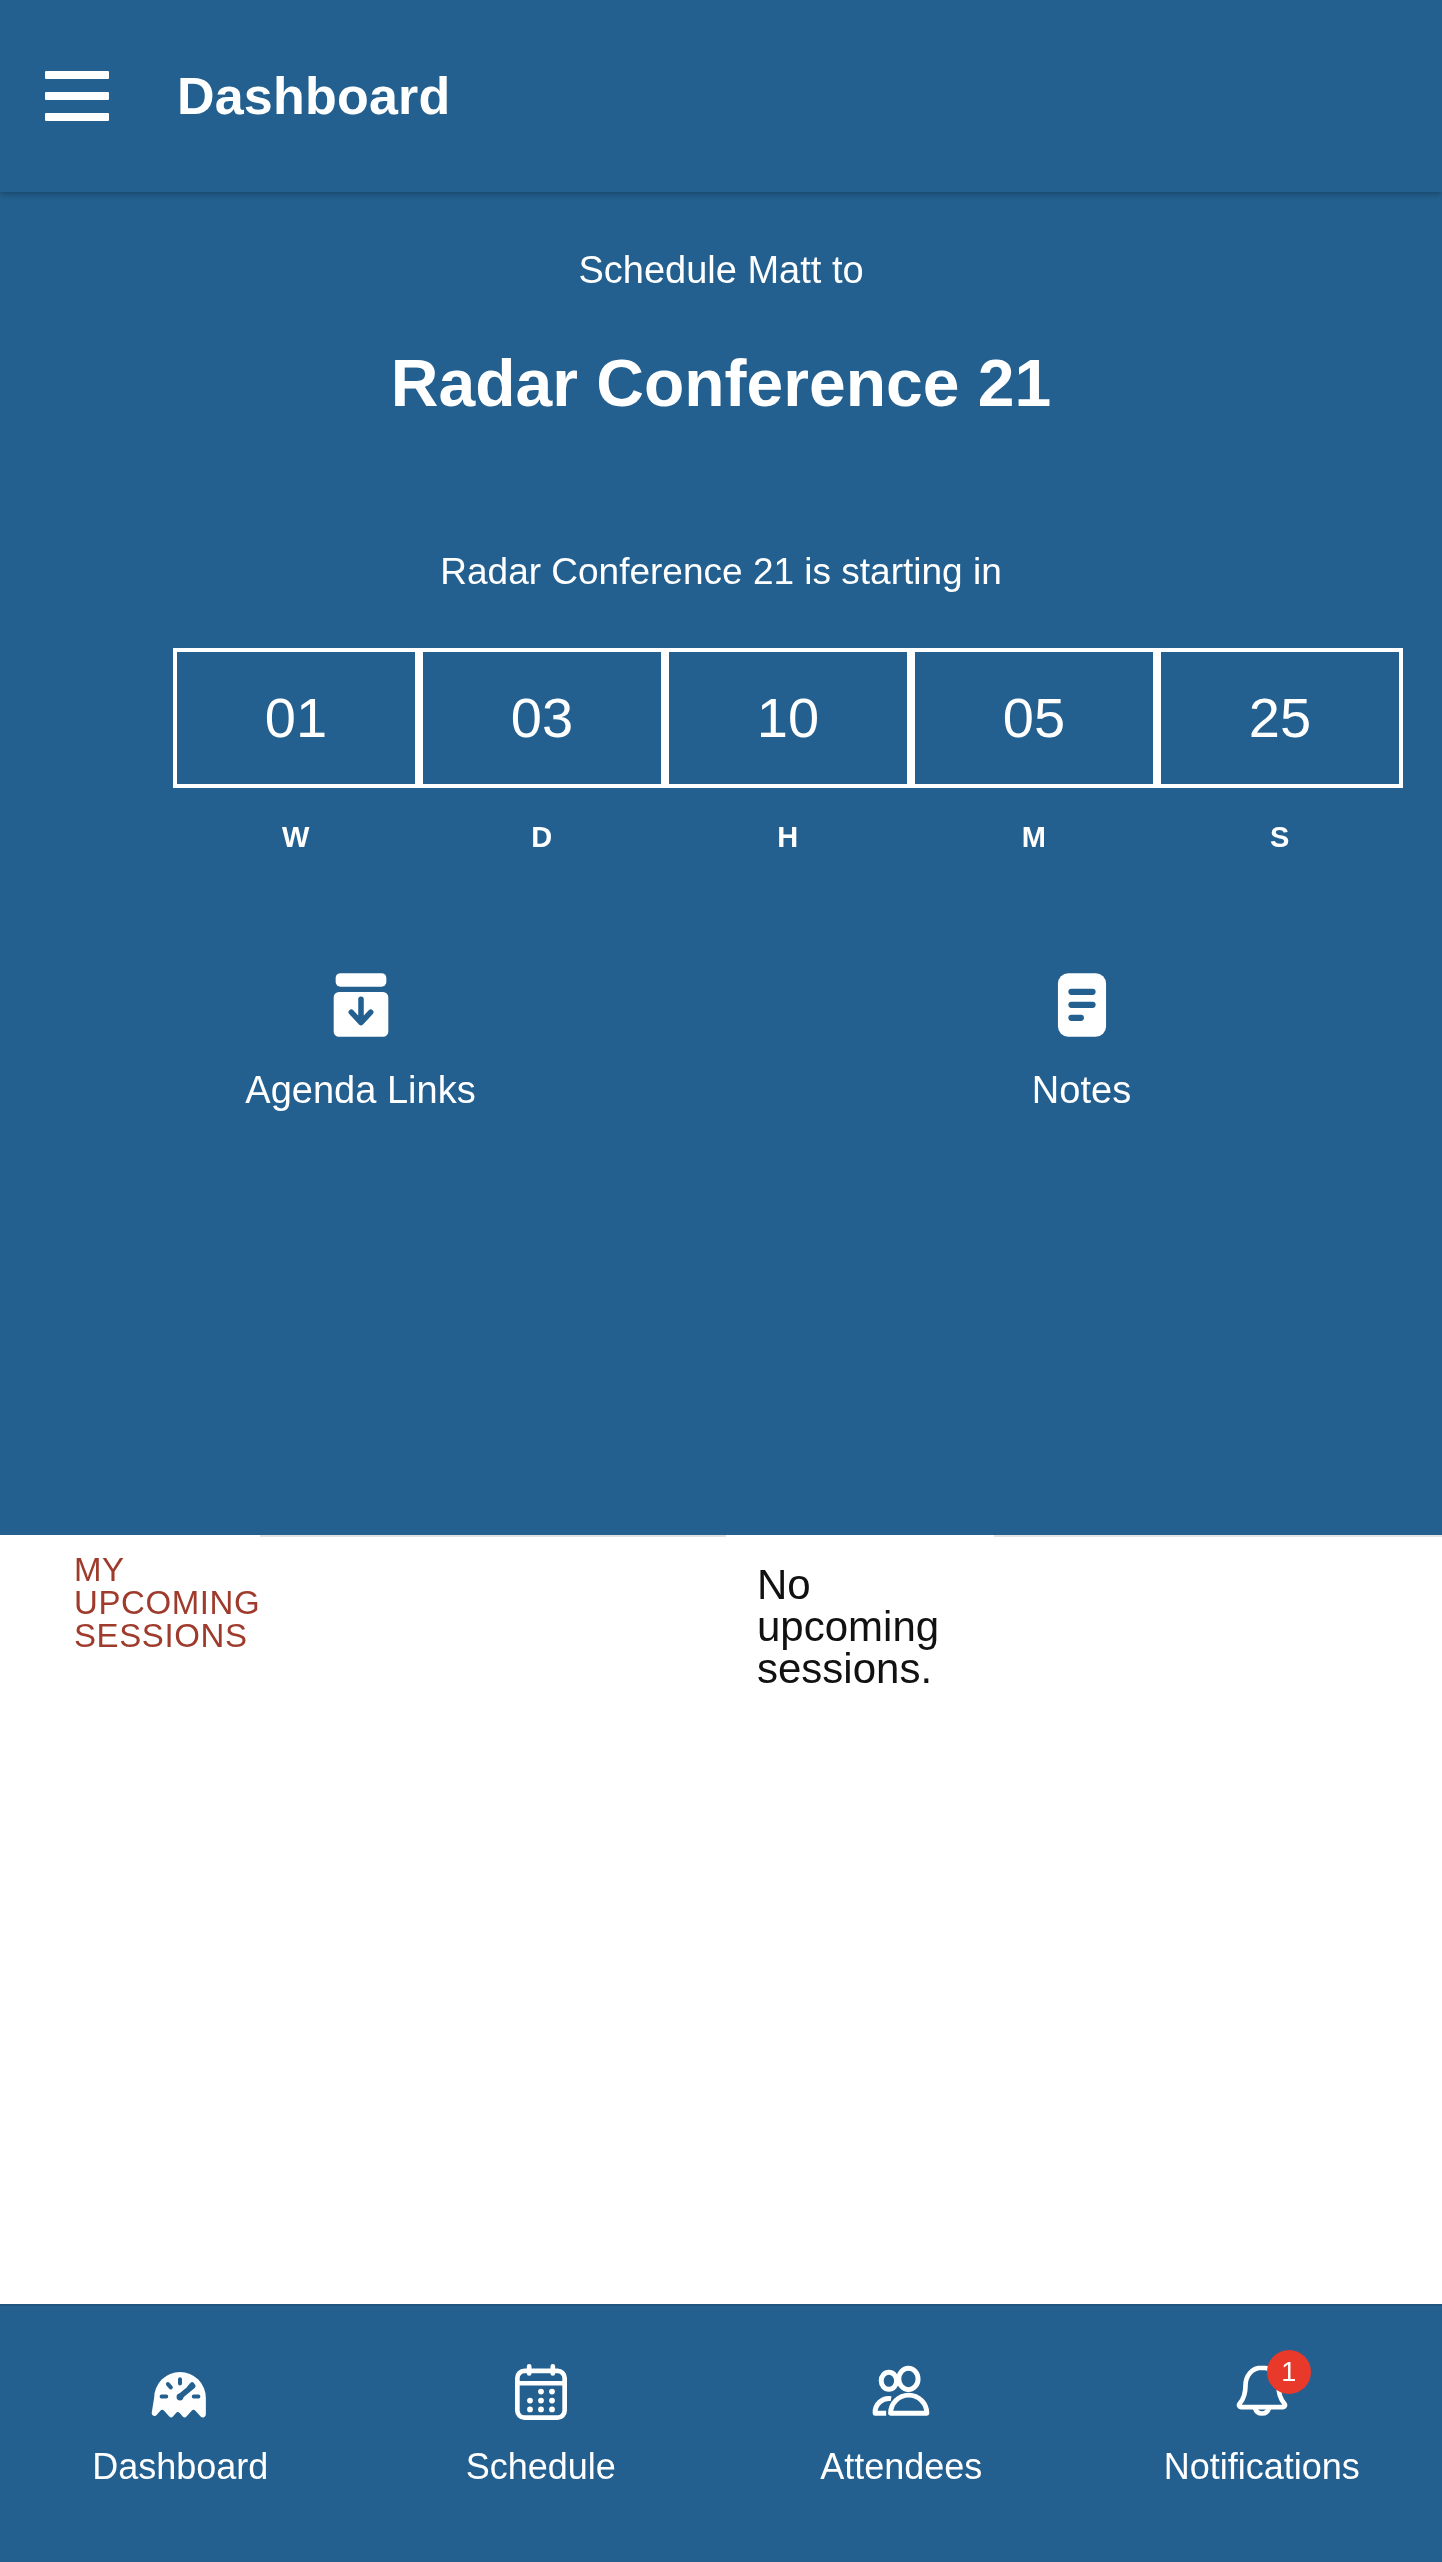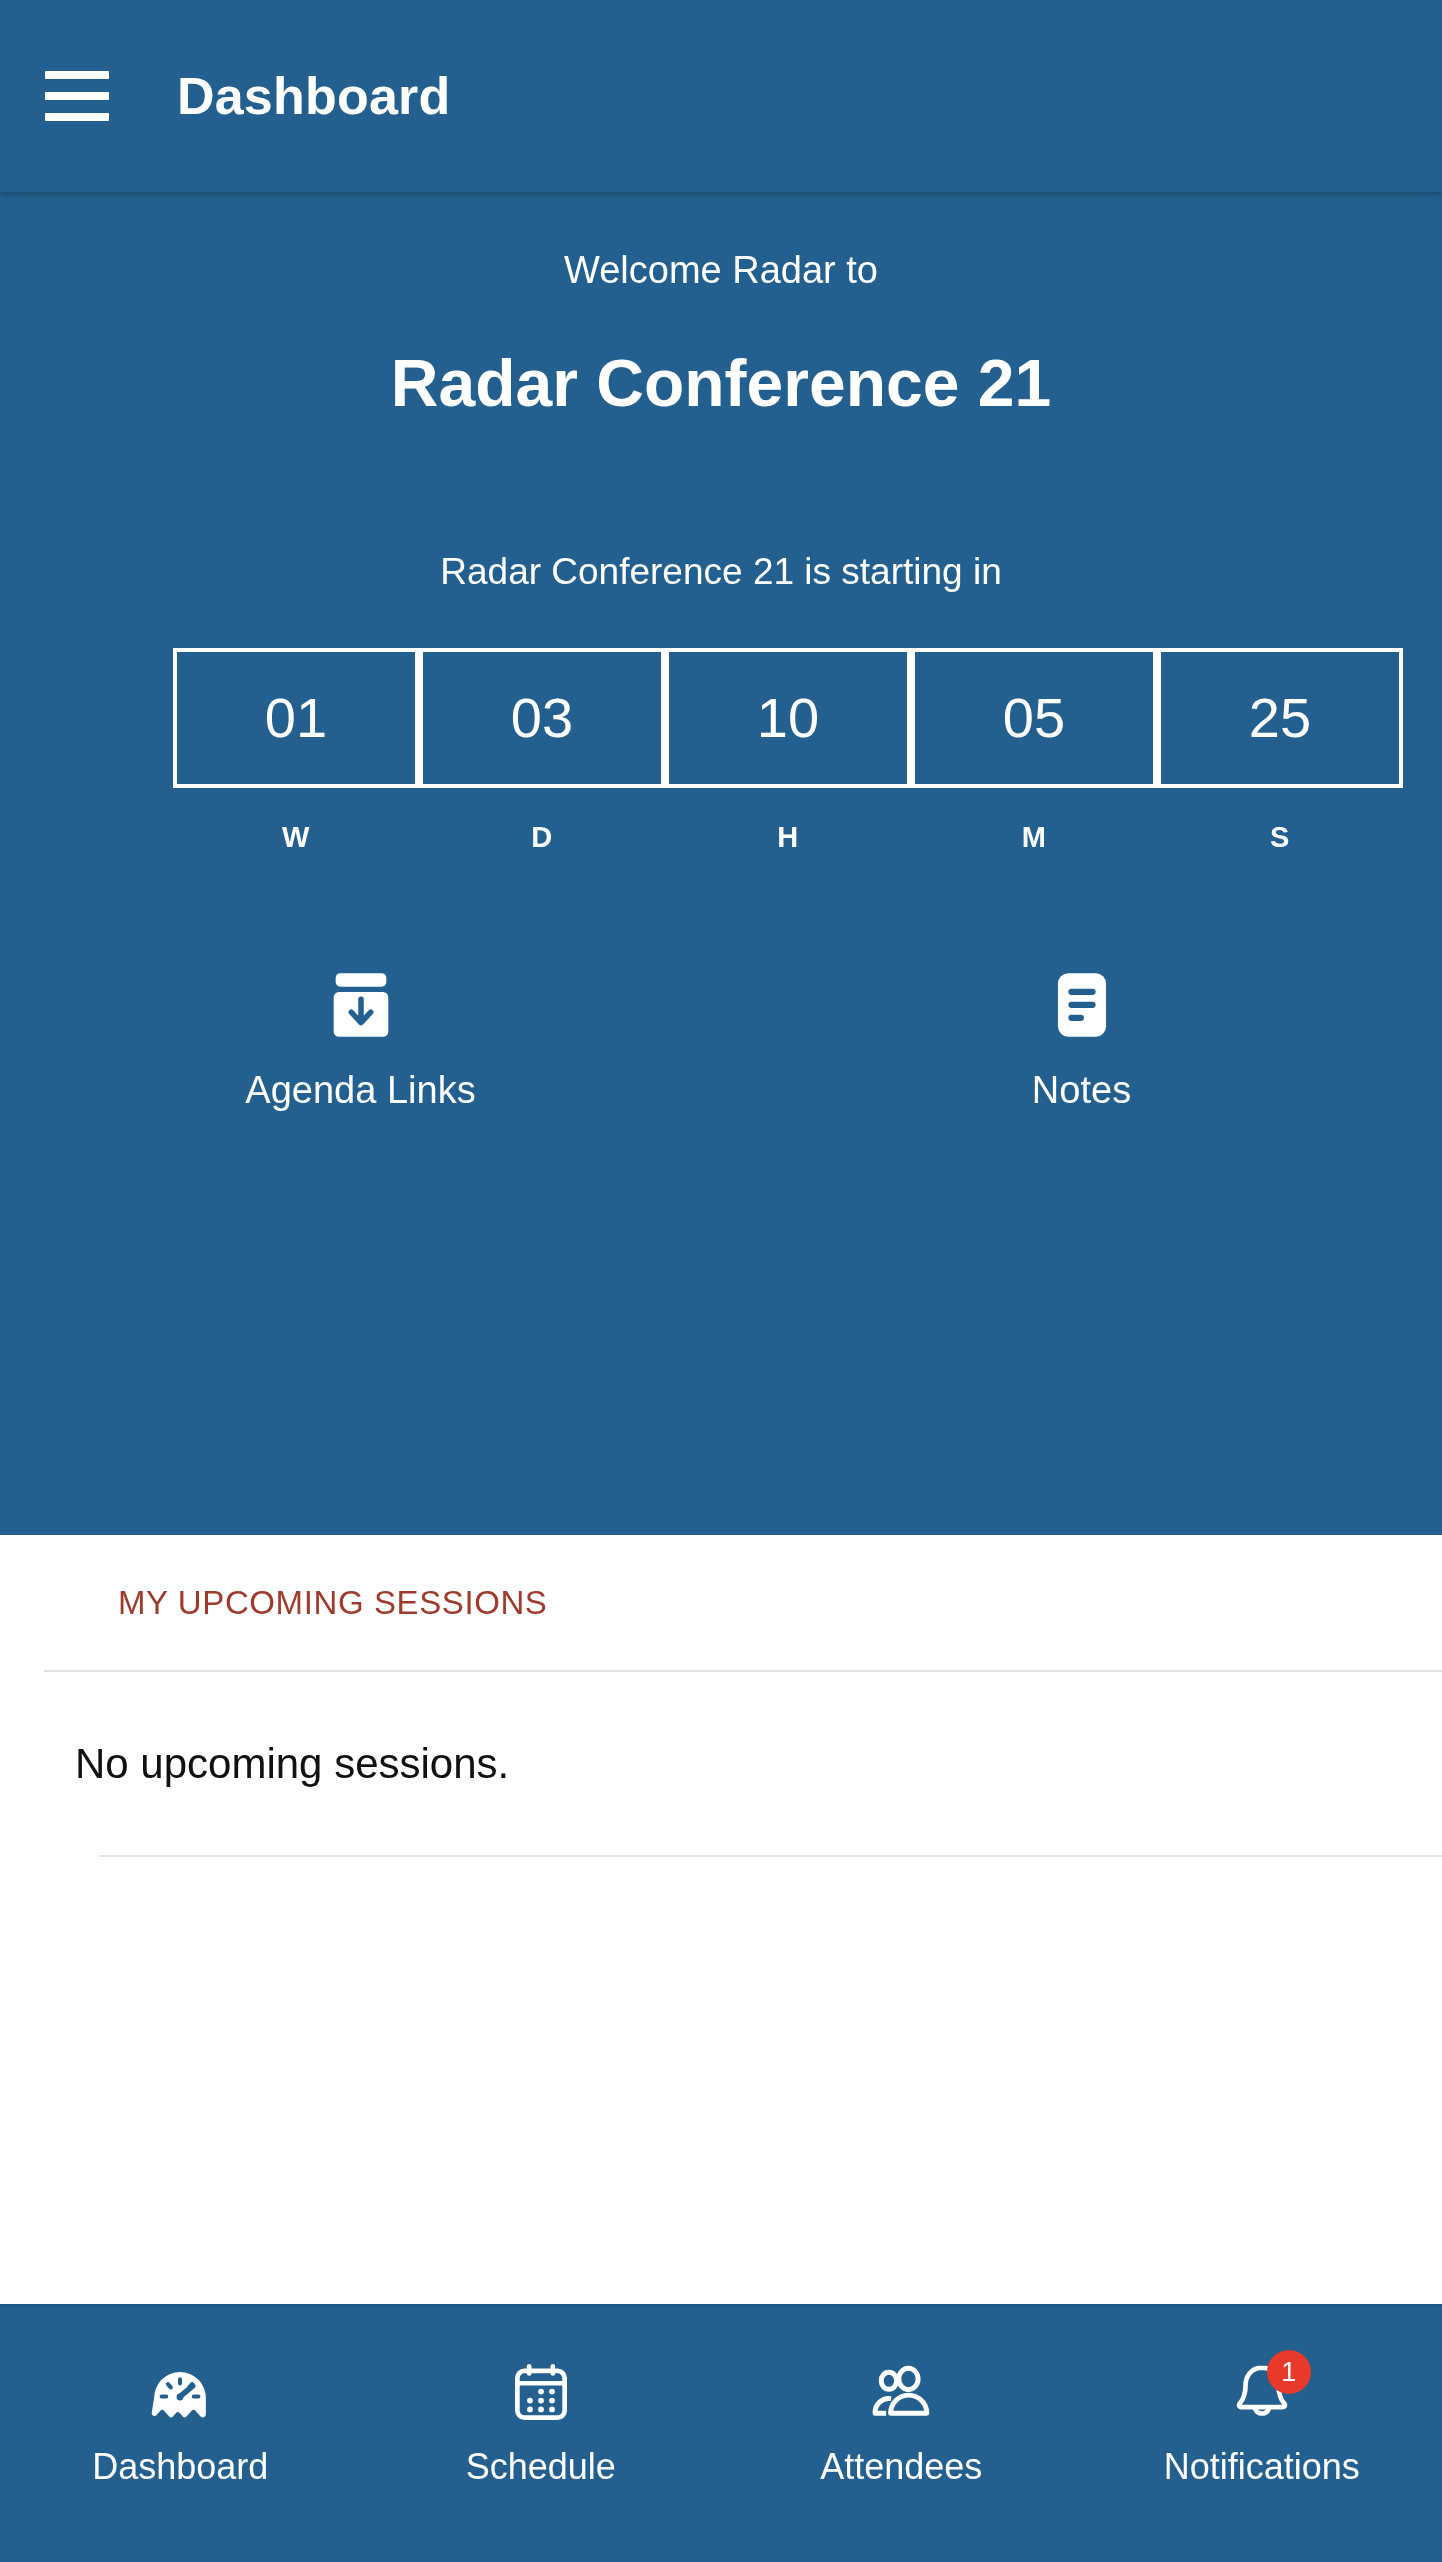--- a/index.html
+++ b/index.html
@@ -113,23 +113,22 @@
     color:#ffffff;
     font-size:38px;
     margin-top:26px;
     line-height:1.1;
   }
 
   
   .content {
     background:#ffffff;
     flex:1 1 auto;
-    display:flex; flex-direction:column;
+    display:flex; flex-direction:row;
     min-height:0;
-    margin-left:44px;
   }
   .section-head {
     height:135px;
     display:flex; align-items:center;
     padding-left:74px;
   }
   .section-head-text {
     color:#9e3b2c;
     font-size:33px;
     letter-spacing:0.6px;
@@ -198,21 +197,21 @@
     <div class="menu-btn">
       <i></i>
       <i></i>
       <i></i>
     </div>
     <div class="appbar-title">Dashboard</div>
   </div>
 
   <div class="hero">
 
-    <div class="welcome">Welcome Radar to</div>
+    <div class="welcome">Schedule Matt to</div>
     <div class="event-title">Radar Conference 21</div>
     <div class="starting-in">Radar Conference 21 is starting in</div>
 
     <div class="countdown">
 
       <div class="cd-cell">
         <div class="cd-box">
           <span class="cd-value">01</span>
         </div>
         <div class="cd-label">W</div>

